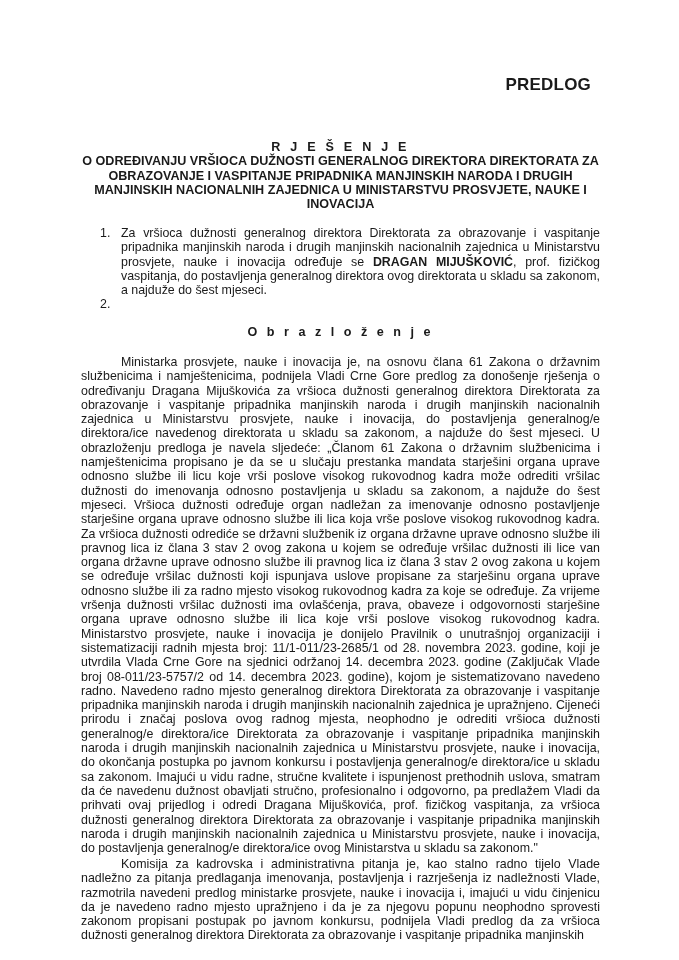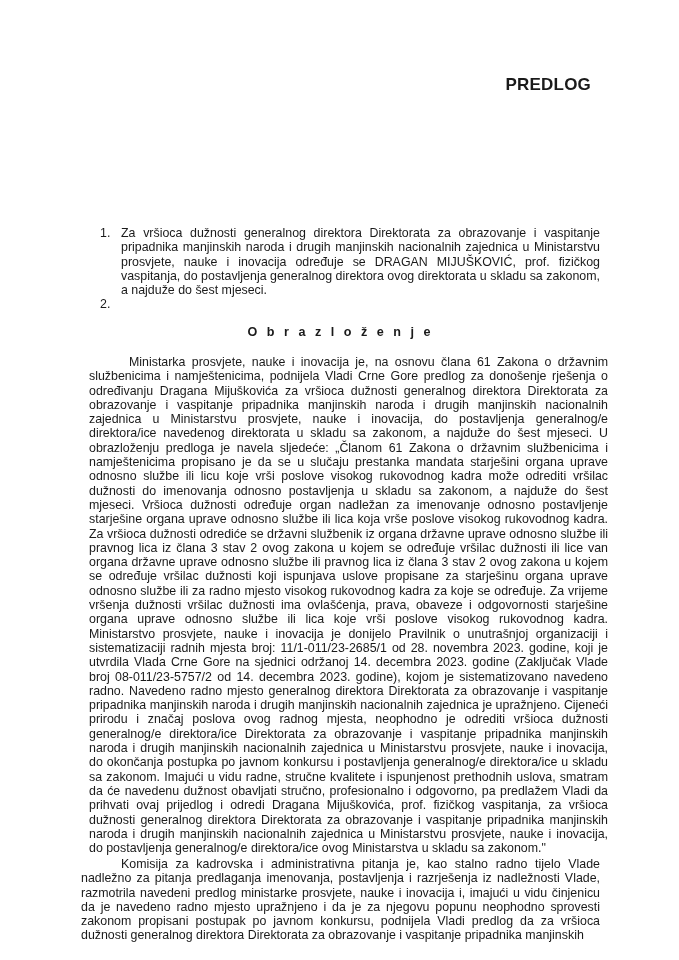--- a/index.html
+++ b/index.html
@@ -23,33 +23,37 @@
     text-align: center; font-weight: bold; font-size: 12.6px; line-height: 14.3px;
   }
   .title-main { letter-spacing: 3.2px; }
   .list { position: absolute; left: 81px; width: 519px; top: 226px; margin: 0; padding: 0; list-style: none; font-size: 12.4px; line-height: 14.3px; }
   .list li { position: relative; padding-left: 40px; text-align: justify; }
   .list li .num { position: absolute; left: 19px; top: 0; }
   .reason-title {
     position: absolute; left: 81px; width: 519px; top: 325px;
     text-align: center; font-weight: bold; font-size: 12.6px; letter-spacing: 3px;
   }
-  .body1 { top: 355px; margin-left: 8px; }
+  .body1 { top: 355px; }
   .body2 { top: 857px; }
-  b { font-weight: normal; }
+  b { font-weight: bold; }
   p { margin: 0; }
 </style>
 </head>
 <body>
 
 <div class="page">
 
   <div class="predlog">PREDLOG</div>
 
 
+  <div class="title-block">
+    <div class="title-main">R J E Š E N J E</div>
+    <div>O ODREĐIVANJU VRŠIOCA DUŽNOSTI GENERALNOG DIREKTORA DIREKTORATA ZA OBRAZOVANJE I VASPITANJE PRIPADNIKA MANJINSKIH NARODA I DRUGIH MANJINSKIH NACIONALNIH ZAJEDNICA U MINISTARSTVU PROSVJETE, NAUKE I INOVACIJA</div>
+  </div>
 
   <ol class="list">
     <li>
       <span class="num">1.</span>
       <span>Za vršioca dužnosti generalnog direktora Direktorata za obrazovanje i vaspitanje pripadnika manjinskih naroda i drugih manjinskih nacionalnih zajednica u Ministarstvu prosvjete, nauke i inovacija određuje se </span><b>DRAGAN MIJUŠKOVIĆ</b><span>, prof. fizičkog vaspitanja, do postavljenja generalnog direktora ovog direktorata u skladu sa zakonom, a najduže do šest mjeseci.</span>
     </li>
     <li>
       <span class="num">2.</span>
     </li>
   </ol>

